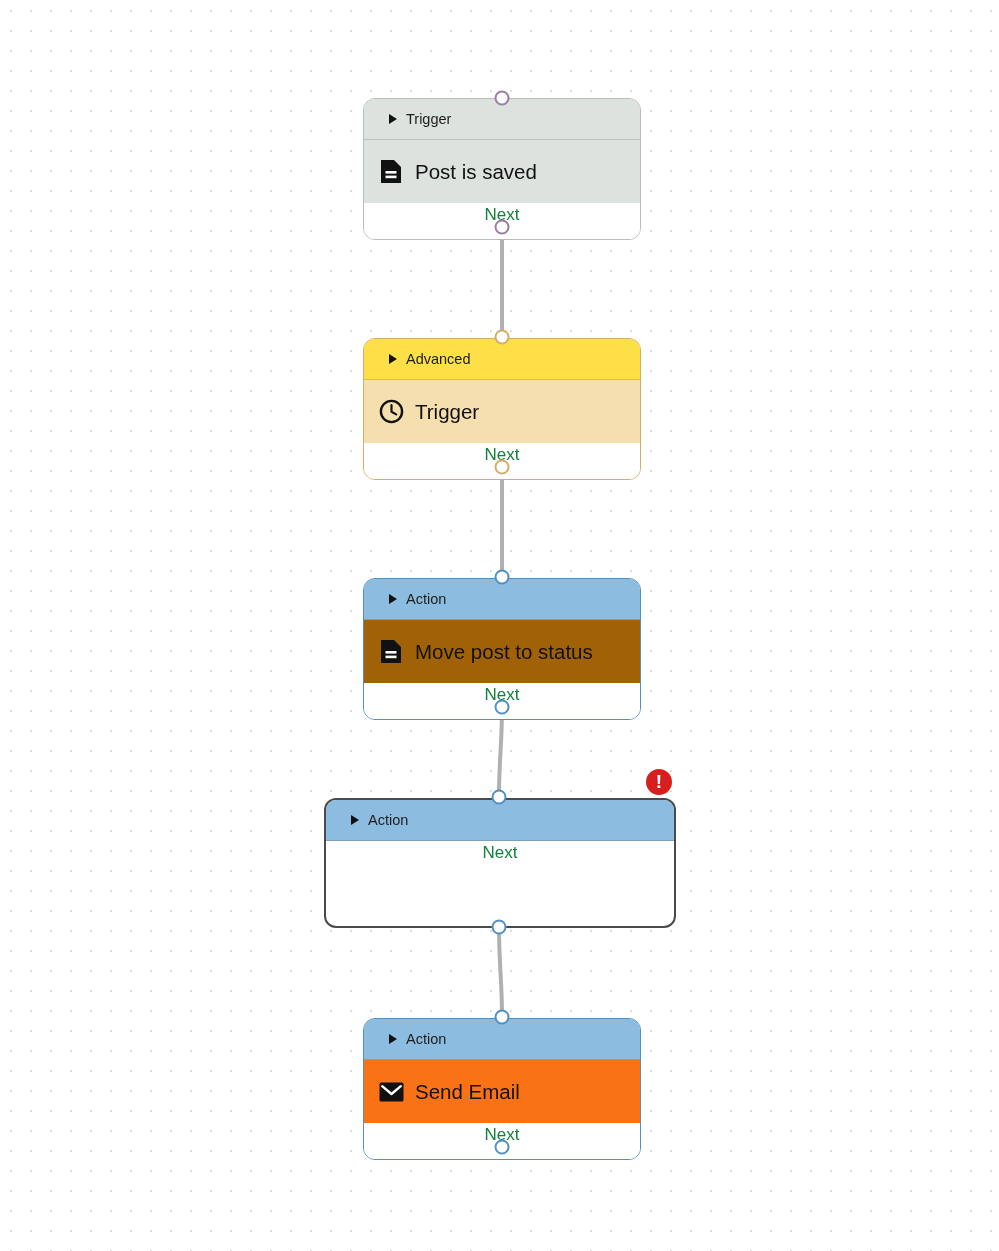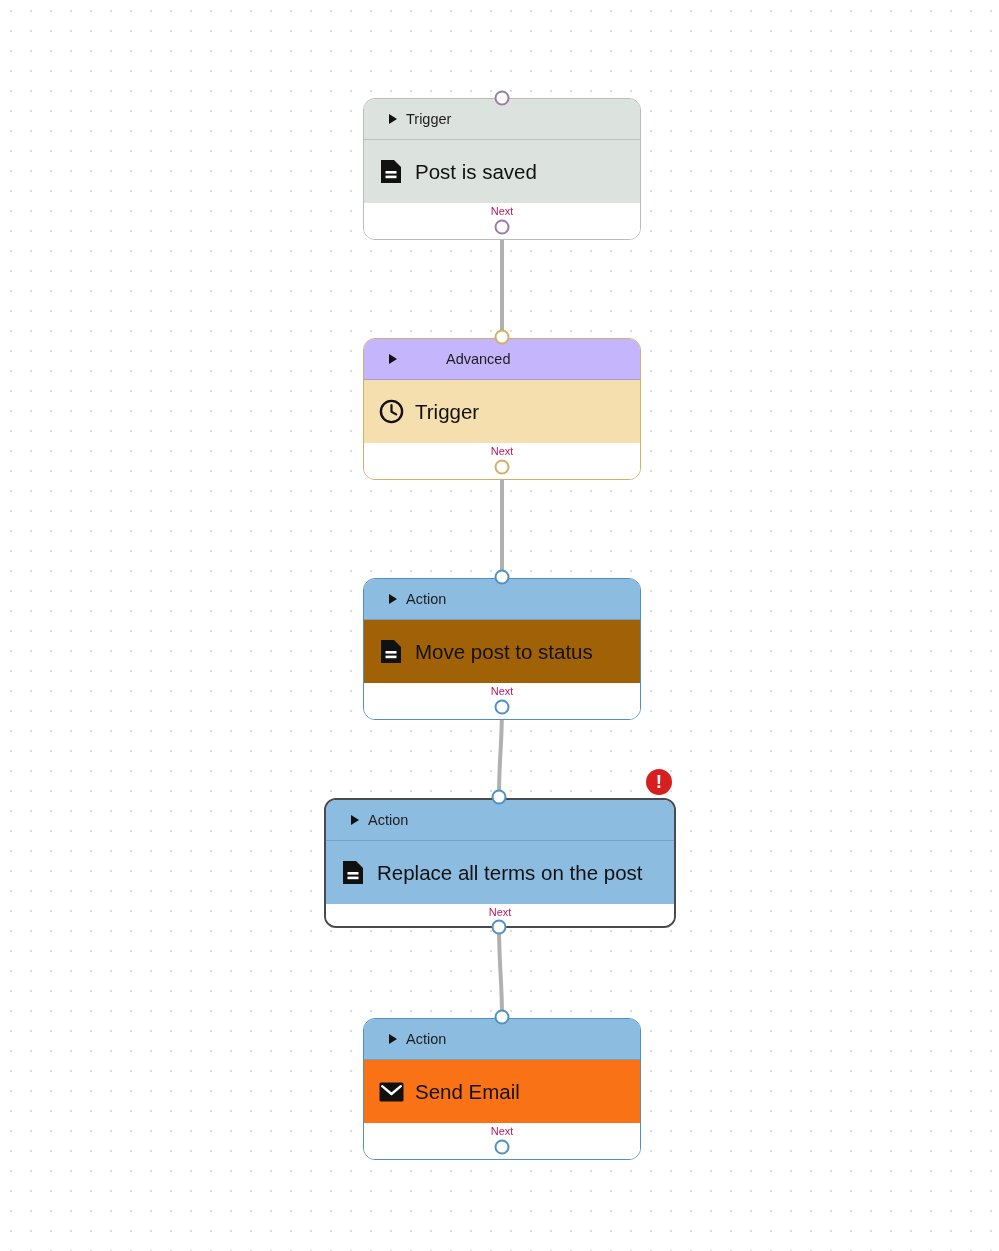--- a/index.html
+++ b/index.html
@@ -94,22 +94,22 @@
   }
 
   .node-footer {
     height: 38px;
     box-sizing: border-box;
     background: #ffffff;
     display: flex;
     align-items: flex-start;
     justify-content: center;
     padding-top: 2px;
-    font-size: 11px;
-    color: #be185d;
+    font-size: 17px;
+    color: #15803d;
   }
 
   
   .port {
     position: absolute;
     width: 15px;
     height: 15px;
     border-radius: 50%;
     background: #ffffff;
     box-sizing: border-box;
@@ -169,21 +169,21 @@
 </span>
             <span class="node-title">Post is saved</span>
           </div>
           <div class="node-footer">
             <span>Next</span>
           </div>
         </div>
       </div>
       <div class="node" style="left: 363px; top: 338px; width: 278px; height: 142px;">
         <div class="node-inner" style="border-color: rgb(211, 174, 104);">
-          <div class="node-header" style="background: #c4b5fd; gap: 40px;">
+          <div class="node-header" style="background: #fde047;">
             <span class="caret"></span>
             <span>Advanced</span>
           </div>
           <div class="node-body" style="background: rgb(246, 223, 174);">
             <span class="icon">
   <svg width="25" height="25" viewBox="0 0 25 25" aria-hidden="true">
     <circle cx="12.5" cy="12.5" r="10.6" fill="none" stroke="#111111" stroke-width="2.4"></circle>
     <path d="M12.5 6.2 V12.8 L17.2 15.4" fill="none" stroke="#111111" stroke-width="2.2" stroke-linecap="round" stroke-linejoin="round"></path>
   </svg>
 </span>
@@ -213,30 +213,20 @@
           <div class="node-footer">
             <span>Next</span>
           </div>
         </div>
       </div>
       <div class="node selected" style="left: 324px; top: 798px; width: 352px; height: 130px;">
         <div class="node-inner">
           <div class="node-header" style="background: rgb(140, 188, 224);">
             <span class="caret"></span>
             <span>Action</span>
-          </div>
-          <div class="node-body" style="background: rgb(140, 188, 224);">
-            <span class="icon">
-  <svg width="22" height="25" viewBox="0 0 22 25" aria-hidden="true">
-    <path d="M1 1 h13 l7 7 v16 h-20 z" fill="#111111"></path>
-    <rect x="5.5" y="12" width="11" height="2.6" fill="#ffffff"></rect>
-    <rect x="5.5" y="16.6" width="11" height="2.6" fill="#ffffff"></rect>
-  </svg>
-</span>
-            <span class="node-title">Replace all terms on the post</span>
           </div>
           <div class="node-footer">
             <span>Next</span>
           </div>
         </div>
       </div>
       <div class="node" style="left: 363px; top: 1018px; width: 278px; height: 142px;">
         <div class="node-inner" style="border-color: rgb(79, 145, 195);">
           <div class="node-header" style="background: rgb(140, 188, 224);">
             <span class="caret"></span>

